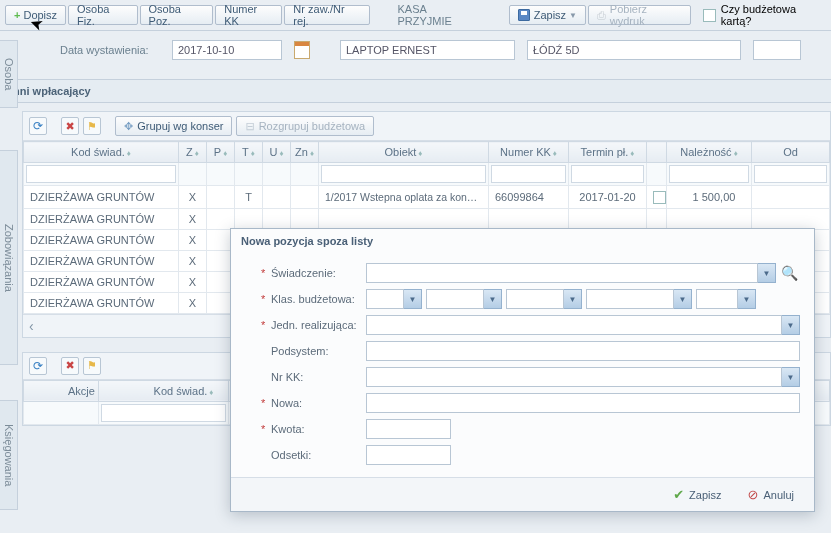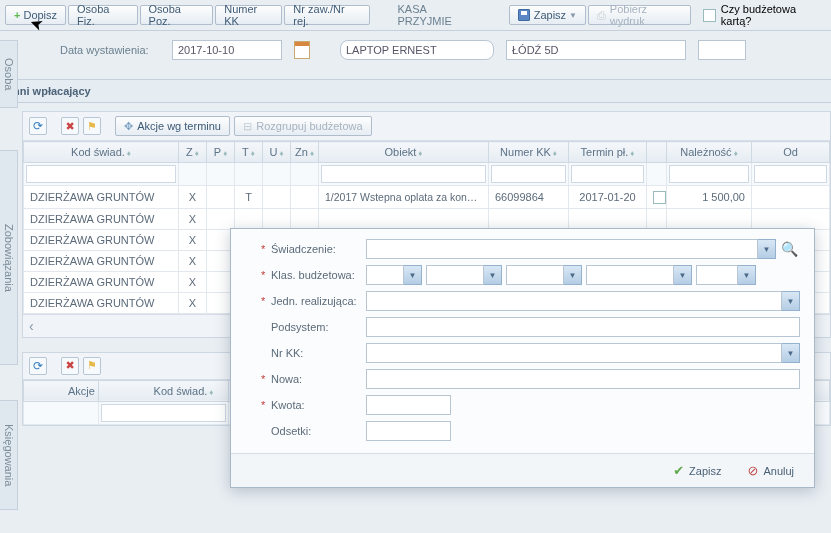--- a/index.html
+++ b/index.html
@@ -29,21 +29,21 @@
 .panel-toolbar { padding:4px 6px; display:flex; align-items:center; gap:4px; border-bottom:1px solid #d6dee7; }
 .icon-sm { width:18px; height:18px; border:1px solid #b8c6d4; border-radius:2px; background:#f7fafc; display:inline-flex; align-items:center; justify-content:center; cursor:pointer; }
 .icon-refresh { color:#3d83c4; font-size:12px; }
 .icon-x { color:#c94545; font-size:11px; }
 .icon-flag { color:#e7b84a; font-size:11px; }
 .table { width:100%; border-collapse:collapse; table-layout:fixed; }
 .table th { background:linear-gradient(#f4f7fa,#e6ecf2); border:1px solid #cfd9e3; color:#5c7287; font-weight:normal; padding:4px 4px; font-size:10.5px; text-align:center; position:relative; }
 .table th .sort { font-size:8px; color:#9bb; margin-left:2px; }
 .table td { border:1px solid #e2e8ee; padding:4px 6px; color:#5c6b7a; white-space:nowrap; overflow:hidden; text-overflow:ellipsis; background:#fff; }
 .table td.cc { text-align:center; }
-.table td.r { text-align:right;padding-left:16px; }
+.table td.r { text-align:center;padding-left:16px; }
 .filter-row td { background:#f7fafc; padding:2px; }
 .filter-row input { width:100%; border:1px solid #cfd9e3; height:18px; background:#fff; padding:0 3px; }
 .scroll-left { background:#f0f4f8; padding:3px 6px; border-top:1px solid #d6dee7; }
 .scroll-arrow { color:#8094a5; font-size:14px; cursor:pointer; }
 
 .modal { position:absolute; left:230px; top:228px; width:585px; background:#fbfcfd; border:1px solid #a8b8c8; box-shadow:0 3px 14px rgba(30,50,70,0.25); }
 .modal-title { font-weight:bold; color:#4a6077; padding:6px 10px; font-size:11px;}
 .modal-body { padding:10px 14px 6px 30px; }
 .mrow { display:flex; align-items:center; margin-bottom:6px; }
 .mrow .req { color:#c23b3b; width:10px; }
@@ -107,43 +107,43 @@
     <span>Zobowiązania</span>
   </div>
 <div class="side-tab side-tab3">
     <span>Księgowania</span>
   </div>
 
 <div class="form-row">
   <span class="form-lbl">Data wystawienia:</span>
   <input class="form-input" style="width: 110px;" value="2017-10-10">
   <span class="cal-icon"></span>
-  <input class="form-input" style="width: 154px; margin-left: 18px; border-radius: 8px;" value="LAPTOP ERNEST">
-  <input class="form-input" style="width: 180px;" value="ŁÓDŹ 5D">
+  <input class="form-input" style="width: 175px; margin-left: 18px;" value="LAPTOP ERNEST">
+  <input class="form-input" style="width: 214px;" value="ŁÓDŹ 5D">
   <input class="form-input" style="width: 48px;" value="">
 </div>
 
 <div class="section-head">Inni wpłacający</div>
 
 <div class="panel">
   <div class="panel-toolbar">
     <span class="icon-sm">
         <span class="icon-refresh">⟳</span>
       </span>
     <span style="width:6px"></span>
     <span class="icon-sm">
         <span class="icon-x">✖</span>
       </span>
     <span class="icon-sm">
         <span class="icon-flag">⚑</span>
       </span>
     <span style="width:6px"></span>
     <div class="btn">
         <span style="color:#7aa0c4;margin-right:4px;">✥</span>
-        <span>Akcje wg terminu</span>
+        <span>Grupuj wg konser</span>
       </div>
     <div class="btn disabled">
         <span style="color:#c3cdd6;margin-right:4px;">⊟</span>
         <span>Rozgrupuj budżetowa</span>
       </div>
   </div>
   <table class="table">
     <colgroup>
       <col style="width:155px">
         <col style="width:28px">
@@ -306,20 +306,21 @@
       <tr class="filter-row">
         <td></td>
         <td><input style=""></td>
         <td></td>
       </tr>
     </thead>
   </table>
 </div>
 
 <div class="modal">
+  <div class="modal-title">Nowa pozycja spoza listy</div>
   <div class="modal-body">
     <div class="mrow">
       <span class="req">*</span>
         <label>Świadczenie:</label>
       <div class="controls">
         <div class="mselect" style="flex:1">
             <input style="flex: 1 1 0%;">
             <span class="dd">▼</span>
           </div>
         <span class="msearch">🔍</span>

